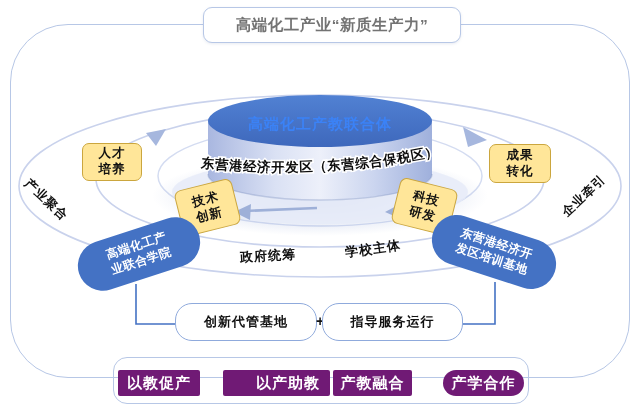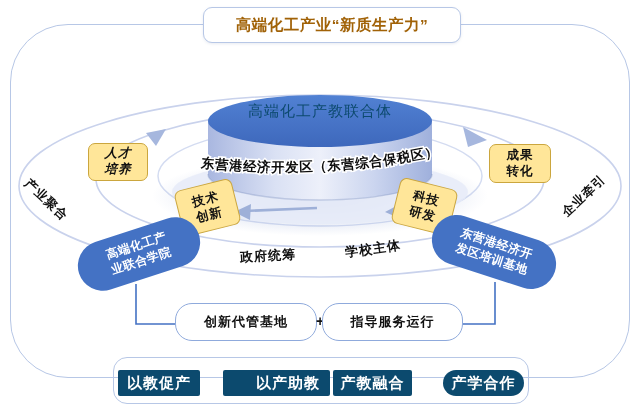--- a/index.html
+++ b/index.html
@@ -4,29 +4,29 @@
 <style>
   html,body{margin:0;padding:0;background:#fff;}
   .stage{position:relative;width:640px;height:408px;background:#fff;overflow:hidden;
          font-family:"Liberation Sans","DejaVu Sans",sans-serif;}
   .abs{position:absolute;}
   
   .outer-frame{left:10px;top:24px;width:618px;height:352px;border:1.6px solid #B7C7E6;border-radius:58px;}
   
   .title-box{left:203px;top:7px;width:256px;height:34px;background:#fff;border:1.8px solid #B7C7E6;
              border-radius:9px;display:flex;align-items:center;justify-content:center;
-             font-weight:bold;font-size:15.5px;color:#a16207;box-shadow:0 1px 3px rgba(120,140,180,.18);letter-spacing:.5px;}
+             font-weight:bold;font-size:15.5px;color:#737373;box-shadow:0 1px 3px rgba(120,140,180,.18);letter-spacing:.5px;}
   
-  .cyl-label{left:208px;top:88px;width:224px;height:46px;display:flex;align-items:center;justify-content:center;
-             color:#0c4a6e;font-weight:normal;font-size:15px;letter-spacing:1px;}
+  .cyl-label{left:208px;top:101px;width:224px;height:46px;display:flex;align-items:center;justify-content:center;
+             color:#3b82f6;font-weight:bold;font-size:15px;letter-spacing:1px;}
   
   .ybox{background:#FFE699;border:1.5px solid #CBA63E;border-radius:7px;color:#111;
         font-weight:bold;font-size:12.5px;line-height:1.25;text-align:center;
         display:flex;align-items:center;justify-content:center;white-space:pre-line;letter-spacing:1px;}
-  .ybox.talent{left:88px;top:143px;width:58px;height:36px;font-style:italic;}
+  .ybox.talent{left:82px;top:143px;width:58px;height:36px;}
   .ybox.achieve{left:489px;top:144px;width:60px;height:37px;}
   .ybox.tech{left:178px;top:184px;width:57px;height:45px;transform:rotate(-14deg);}
   .ybox.research{left:395px;top:183px;width:57px;height:45px;transform:rotate(14deg);}
   
   .pill{position:absolute;background:#4472C4;border-radius:26px;color:#fff;font-weight:bold;font-size:12px;
         line-height:1.3;text-align:center;display:flex;align-items:center;justify-content:center;
         white-space:pre-line;letter-spacing:.5px;}
   .pill.left{left:139px;top:254px;width:126px;height:50px;transform:translate(-50%,-50%) rotate(-18deg);}
   .pill.right{left:494px;top:252px;width:128px;height:50px;transform:translate(-50%,-50%) rotate(18deg);}
   
@@ -36,21 +36,21 @@
   .orbit.bl{left:268px;top:256px;font-size:13px;transform:translate(-50%,-50%) rotate(-3deg);}
   .orbit.br{left:373px;top:249px;font-size:13px;transform:translate(-50%,-50%) rotate(-8deg);}
   
   .base-box{background:#fff;border:1.6px solid #8FAADC;border-radius:17px;color:#111;font-weight:bold;
             font-size:13px;display:flex;align-items:center;justify-content:center;letter-spacing:1px;}
   .base-box.l{left:175px;top:303px;width:140px;height:36px;}
   .base-box.r{left:322px;top:303px;width:139px;height:36px;}
   .plus{left:320px;top:321px;transform:translate(-50%,-50%);font-weight:bold;font-size:14px;color:#111;}
   
   .banner{left:113px;top:357px;width:414px;height:45px;border:1.6px solid #B7C7E6;border-radius:14px;}
-  .bbtn{background:#0c4a6e;color:#fff;font-weight:bold;font-size:15px;display:flex;align-items:center;
+  .bbtn{background:#701a75;color:#fff;font-weight:bold;font-size:15px;display:flex;align-items:center;
         justify-content:center;border-radius:2px;letter-spacing:1px;top:370px;height:26px;}
   .bbtn.b1{left:118px;width:82px;}
   .bbtn.b2{left:223px;width:84px;padding-left:23px;}
   .bbtn.b3{left:333px;width:79px;}
   .bbtn.b4{left:443px;width:81px;border-radius:13px;}
   svg{position:absolute;left:0;top:0;}
   .band-text{font-weight:bold;font-size:13.5px;fill:#0c0c0c;letter-spacing:.6px;
              stroke:#ffffff;stroke-width:3px;paint-order:stroke;}
 </style>
 </head>

